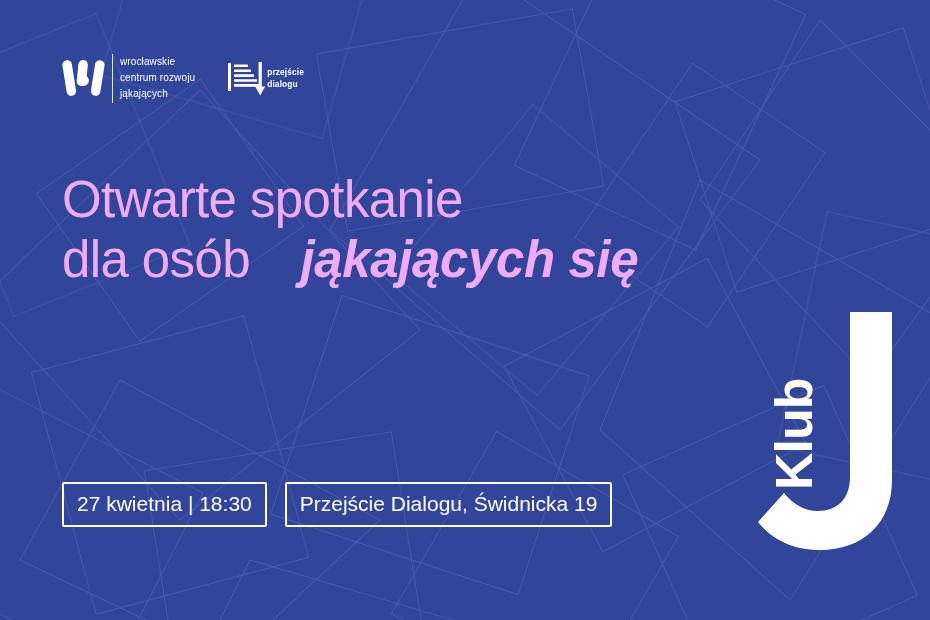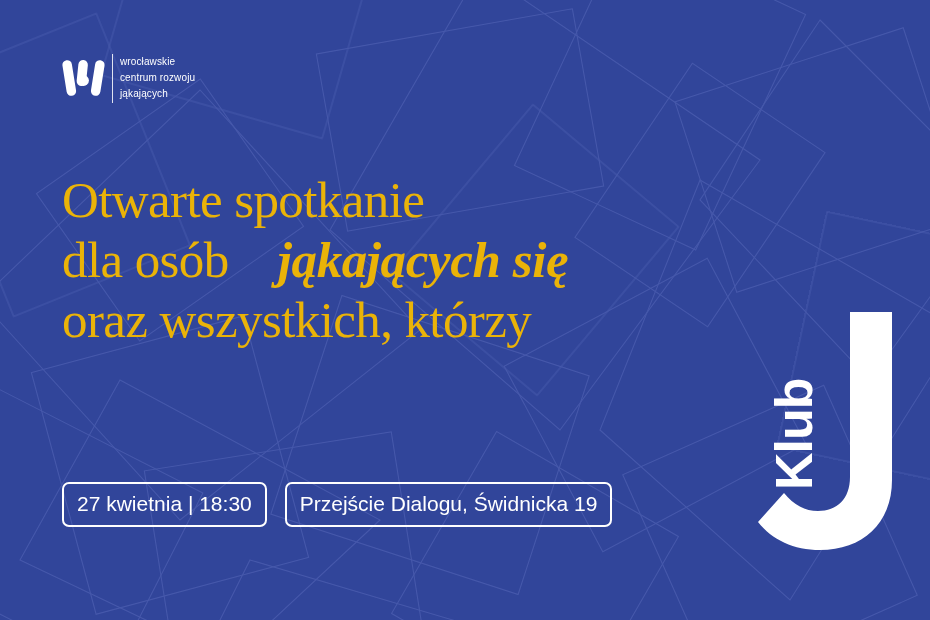--- a/index.html
+++ b/index.html
@@ -37,39 +37,38 @@
     font-size:10px;
     line-height:1.62;
     letter-spacing:.12px;
     white-space:nowrap;
   }
   .logo-words.bold{font-weight:bold;font-size:8.4px;line-height:1.45;}
   
   #headline{
     position:absolute;left:62px;top:136px;
     z-index:3;
-    color:#eab308;
+    color:#f0abfc;
     font-size:51px;
     line-height:60px;
     letter-spacing:-0.6px;
     font-weight:400;
     max-width:660px;
-    font-family:Liberation Serif, serif;
   }
   #headline .hl-line{display:block;white-space:nowrap;}
   #headline .em{font-style:italic;font-weight:bold;letter-spacing:-0.4px;margin-left:37px;}
   
   #badges{
     position:absolute;left:62px;top:482px;
     display:flex;align-items:center;gap:18px;
     z-index:3;
   }
   .badge{
     border:2px solid #ffffff;
-    border-radius:7px;
+    border-radius:2px;
     color:#ffffff;
     font-size:21px;
     line-height:1;
     padding:9px 13px 11px 13px;
     white-space:nowrap;
     background:transparent;
   }
   
   #klub-j-logo{
     position:absolute;right:0px;top:300px;
@@ -122,32 +121,47 @@
         </g>
       </svg>
       <div class="logo-divider"></div>
       <div class="logo-words">
         <div>wrocławskie</div>
         <div>centrum rozwoju</div>
         <div>jąkających</div>
       </div>
     </div>
 
+    <div class="logo-block">
+      <svg class="logo-mark" width="40" height="42" viewBox="0 0 40 42" xmlns="http://www.w3.org/2000/svg">
+        <g fill="#ffffff">
+          <rect x="1" y="6" width="3" height="28" rx="0.6"></rect>
+          <rect x="7" y="7.5" width="14" height="2.6" rx="0.6"></rect>
+          <rect x="7" y="12.4" width="17" height="2.6" rx="0.6"></rect>
+          <rect x="7" y="17.3" width="20" height="2.6" rx="0.6"></rect>
+          <rect x="7" y="22.2" width="23" height="2.6" rx="0.6"></rect>
+          <rect x="7" y="27.1" width="26" height="2.6" rx="0.6"></rect>
+          <rect x="31.6" y="5" width="3.2" height="26" rx="0.6"></rect>
+          <path d="M28.2 29.5 L38.2 29.5 L33.2 38.5 Z"></path>
+        </g>
+      </svg>
+      <div class="logo-words bold">
+        <div>przejście</div>
+        <div>dialogu</div>
+      </div>
+    </div>
 
   </div>
 
   <h1 id="headline">
     <span class="hl-line">
       <span>Otwarte spotkanie</span>
     </span>
     <span class="hl-line">
       <span>dla osób </span><span class="em">jąkających się</span>
-    </span>
-    <span class="hl-line">
-      <span>oraz wszystkich, którzy</span>
     </span>
   </h1>
 
   <div id="badges">
     <div class="badge">27 kwietnia | 18:30</div>
     <div class="badge">Przejście Dialogu, Świdnicka 19</div>
   </div>
 
   <div id="klub-j-logo">
     <svg width="190" height="260" viewBox="0 0 190 260" xmlns="http://www.w3.org/2000/svg">

